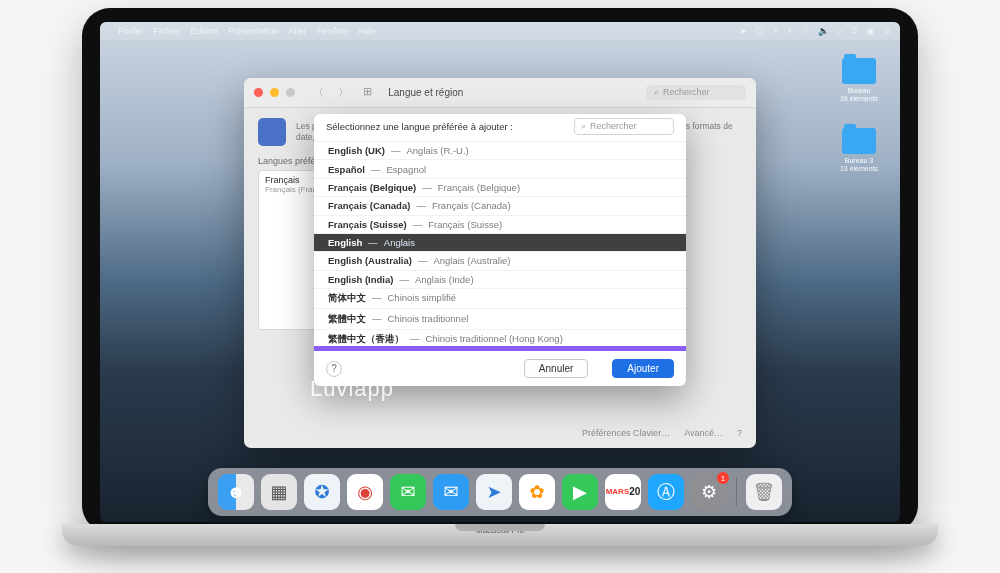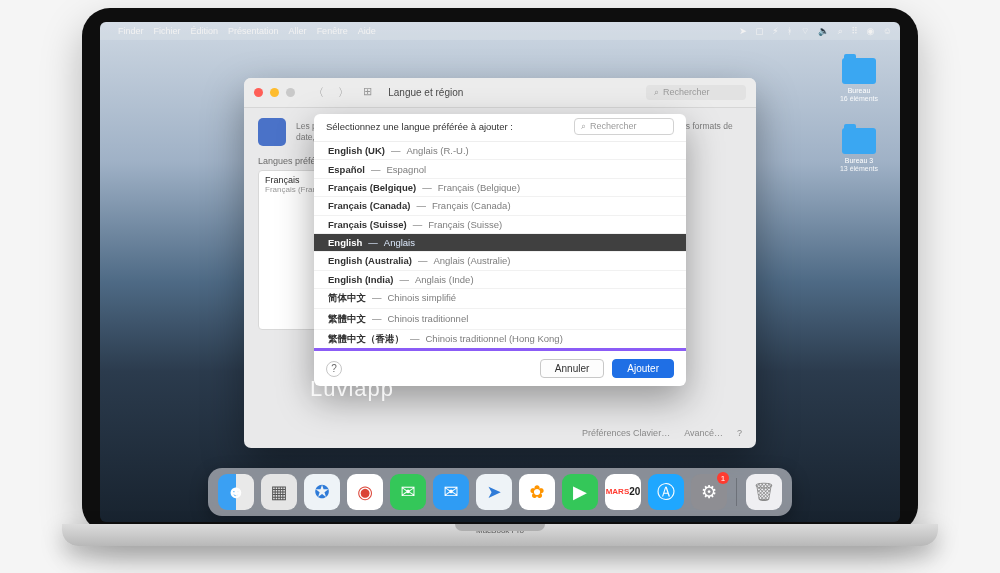--- a/index.html
+++ b/index.html
@@ -118,32 +118,32 @@
     background:#fff; border-radius:6px;
     box-shadow:0 14px 36px rgba(0,0,0,.35);
     display:flex; flex-direction:column;
     font-size:9.5px; color:#313131;
   }
   .sheet .hdr { display:flex; align-items:center; padding:4px 12px 6px; gap:8px;}
   .sheet .hdr .srch {
     margin-left:auto; border:1px solid #d2d2d2; border-radius:4px;
     padding:2px 6px; font-size:9px; color:#9a9a9a; display:flex; gap:4px; width:100px;
   }
-  .langlist { flex:1; overflow:hidden; border-top:1px solid #eee; border-bottom:3px solid #8b5cf6; }
+  .langlist { flex:1; overflow:hidden; border-top:1px solid #eee; border-bottom:5px solid #8b5cf6; }
   .row { padding:3.2px 14px; display:flex; gap:6px; border-bottom:1px solid #f1f1f1; cursor:default;}
   .row .nm { font-weight:600; }
   .row .dash { color:#7d7d7d; }
   .row .sub { color:#7d7d7d; }
   .row.sel { background:#404040; color:#fff;align-items:flex-end; }
   .row.sel .dash,.row.sel .sub{ color:#dbe8fb; }
   .sheet .ftr { display:flex; align-items:center; padding:8px 12px; gap:8px; }
   .sheet .help { width:16px;height:16px;border:1px solid #c6c6c6;border-radius:50%;display:flex;align-items:center;justify-content:center;font-size:10px;color:#6a6a6a;}
   .sheet .ftr .sp{flex:1}
   .btn { padding:3px 14px; border-radius:4px; font-size:10px; border:1px solid #c8c8c8; background:#fdfdfd; }
-  .btn.primary { background:#1f6fe5; color:#fff; border-color:#1f6fe5;}
+  .btn.primary { background:#1f6fe5; color:#fff; border-color:#1f6fe5;margin-left:16px;}
 
   
   .watermark {
     position:absolute; left:210px; bottom:120px;
     font-size:22px; letter-spacing:1px; color:rgba(255,255,255,.85);
     font-weight:300;
   }
 
   
   .dock {

